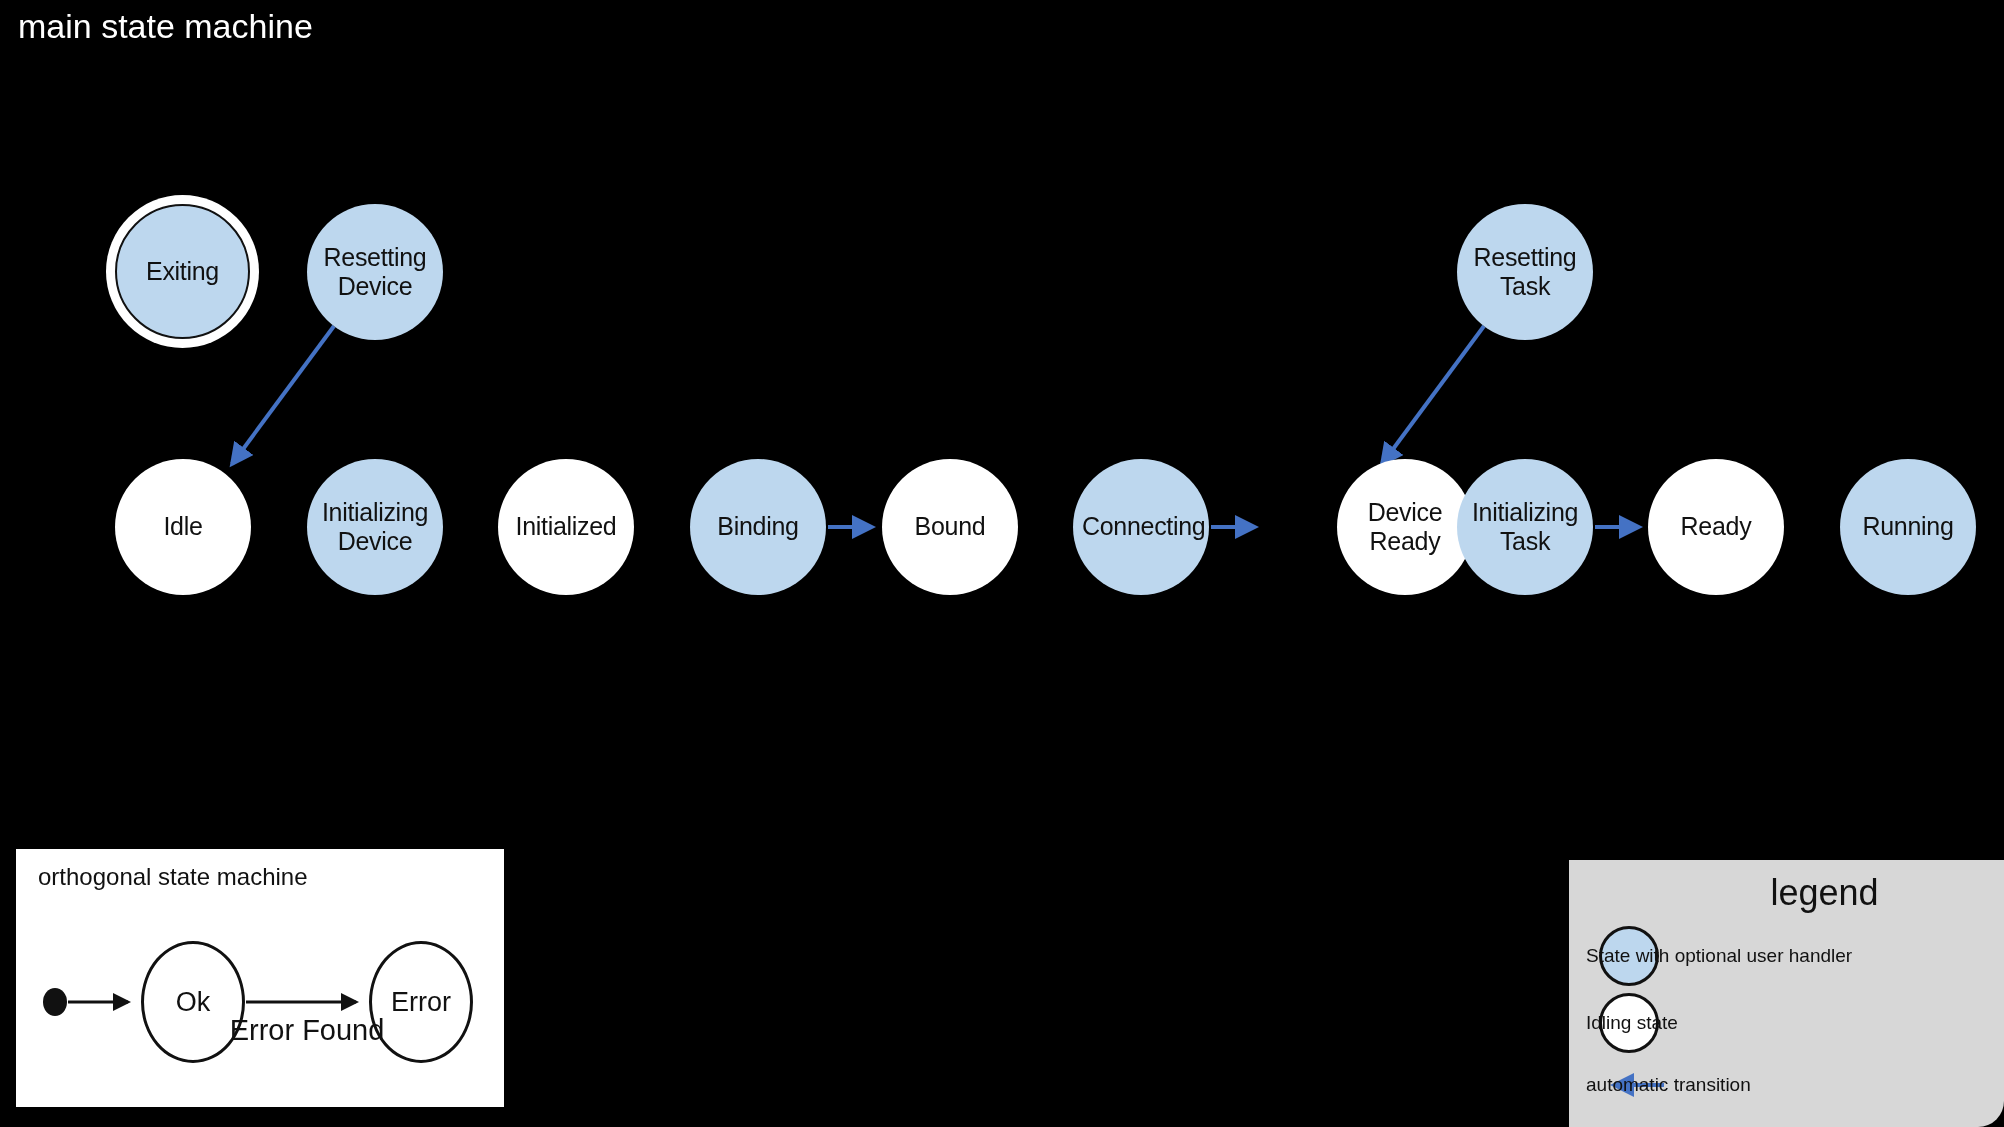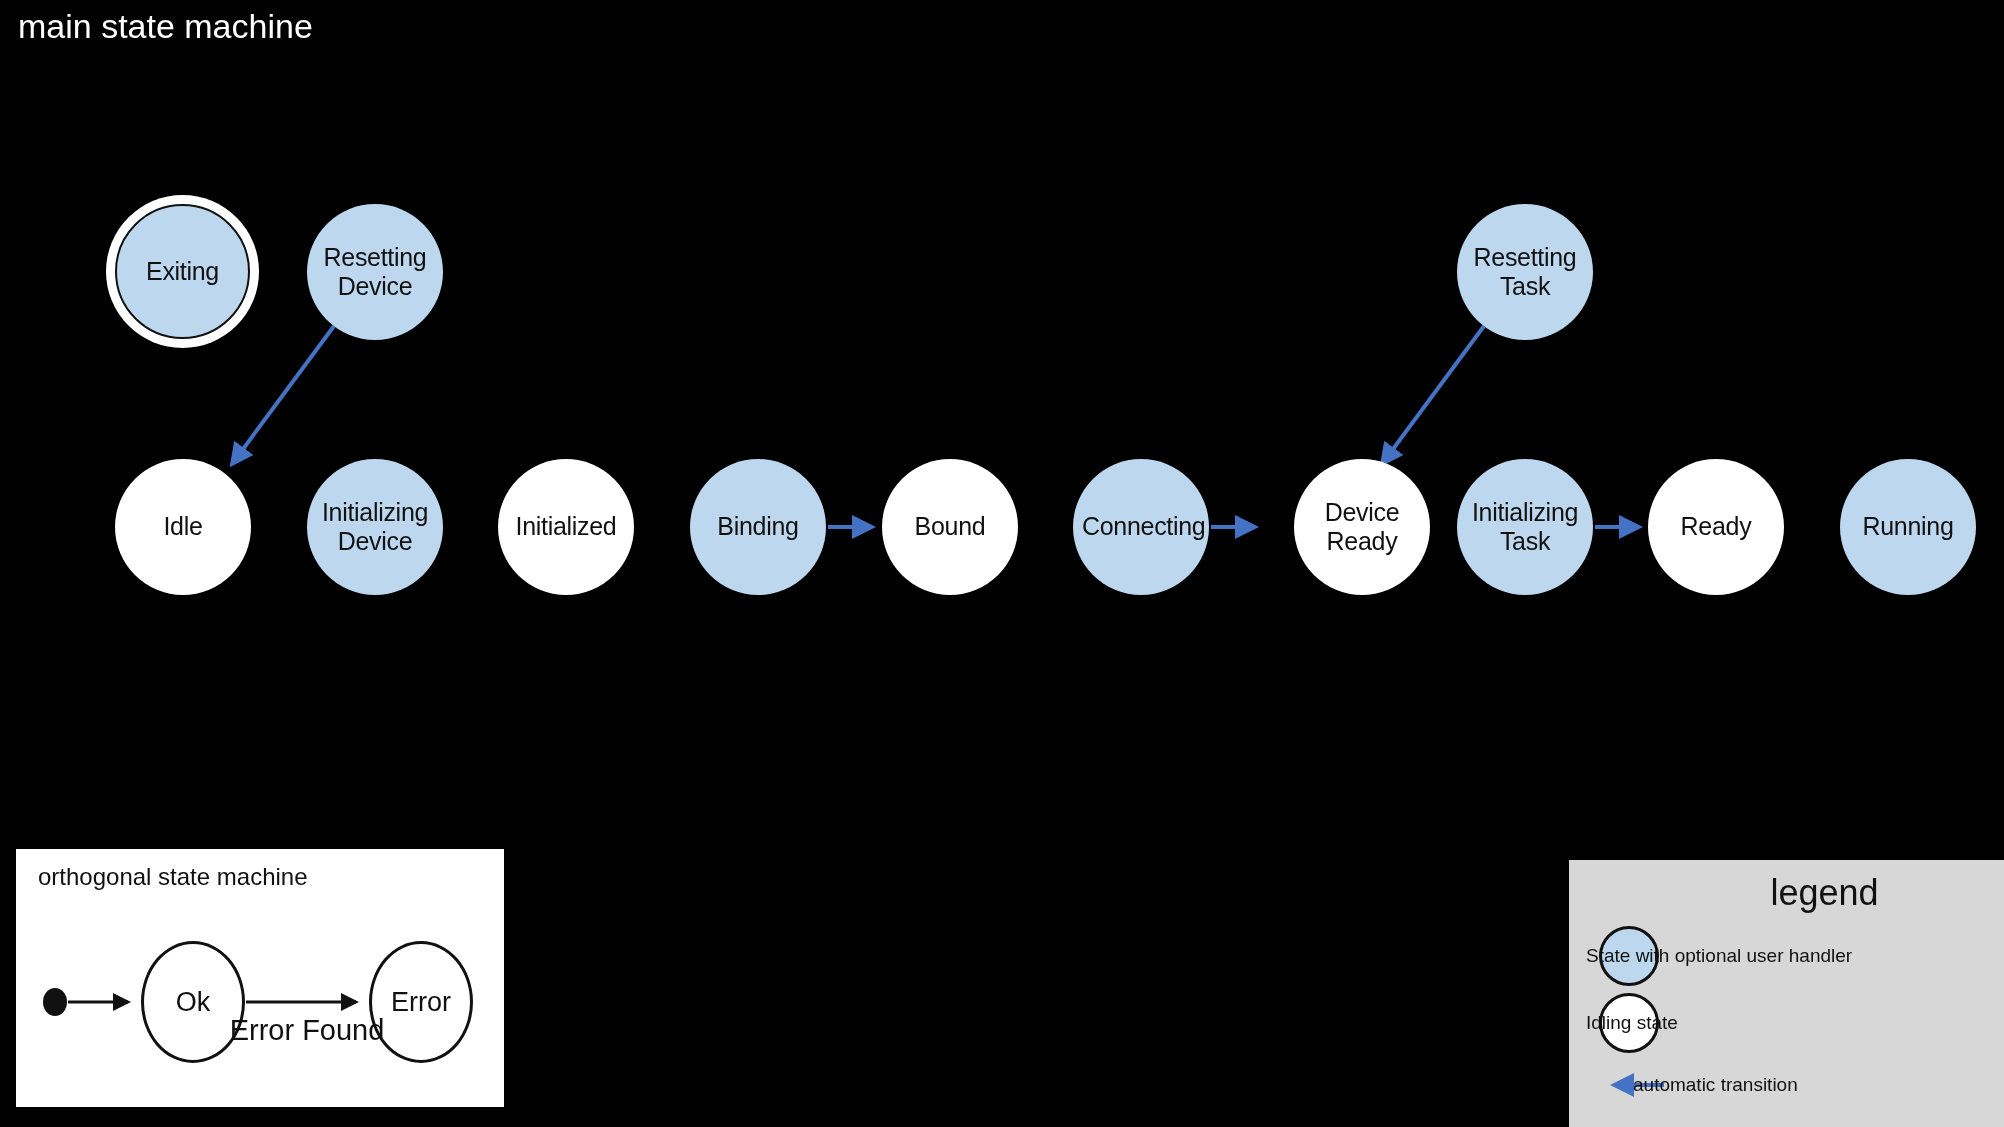--- a/index.html
+++ b/index.html
@@ -2,20 +2,21 @@
 <html style="--canvas-bg: #000000; --panel-bg: #FFFFFF; --legend-bg: #D7D7D7; --state-handler-fill: #BDD7EE; --state-idling-fill: #FFFFFF; --transition-blue: #4472C4; --ink: #111111; --title-ink: #FFFFFF;"><head>
 <meta charset="utf-8">
 <style>
   html,body{margin:0;padding:0;background:#000;}
   .stage{
     position:relative;
     width:2004px;height:1127px;
     background:var(--canvas-bg,#000);
     font-family:"Liberation Sans", sans-serif;
     overflow:hidden;
+    border-radius:26px;
   }
   .main-title{
     position:absolute;left:18px;top:6px;
     color:var(--title-ink,#fff);
     font-size:34px;line-height:1.2;
   }
   
   .state{
     position:absolute;width:136px;height:136px;border-radius:50%;
     display:flex;align-items:center;justify-content:center;
@@ -128,21 +129,21 @@
   </div>
   <div class="state handler" style="left:690px;top:459px;">
     <span class="lbl">Binding</span>
   </div>
   <div class="state idling" style="left:882px;top:459px;">
     <span class="lbl">Bound</span>
   </div>
   <div class="state handler" style="left:1073px;top:459px;">
     <span class="lbl">Connecting</span>
   </div>
-  <div class="state idling" style="left:1294px;top:459px;">
+  <div class="state idling" style="left:1337px;top:459px;">
     <span class="lbl">Device Ready</span>
   </div>
   <div class="state handler" style="left:1457px;top:459px;">
     <span class="lbl">Initializing Task</span>
   </div>
   <div class="state idling" style="left:1648px;top:459px;">
     <span class="lbl">Ready</span>
   </div>
   <div class="state handler" style="left:1840px;top:459px;">
     <span class="lbl">Running</span>
@@ -164,15 +165,15 @@
 
   <div class="legend-swatch handler" style="left:1599px;top:926px;"></div>
   <div class="legend-label" style="top:926px;">State with optional user handler</div>
 
   <div class="legend-swatch idling" style="left:1599px;top:993px;"></div>
   <div class="legend-label" style="top:993px;">Idling state</div>
 
   <svg class="legend-arrow-svg" width="80" height="28">
     <line class="blue-line" x1="72" y1="14" x2="22" y2="14" marker-end="url(#mblue)"></line>
   </svg>
-  <div class="legend-label" style="top:1055px;margin-left:47px;">automatic transition</div>
+  <div class="legend-label" style="top:1055px;">automatic transition</div>
 
 </div>
 
 </body></html>

